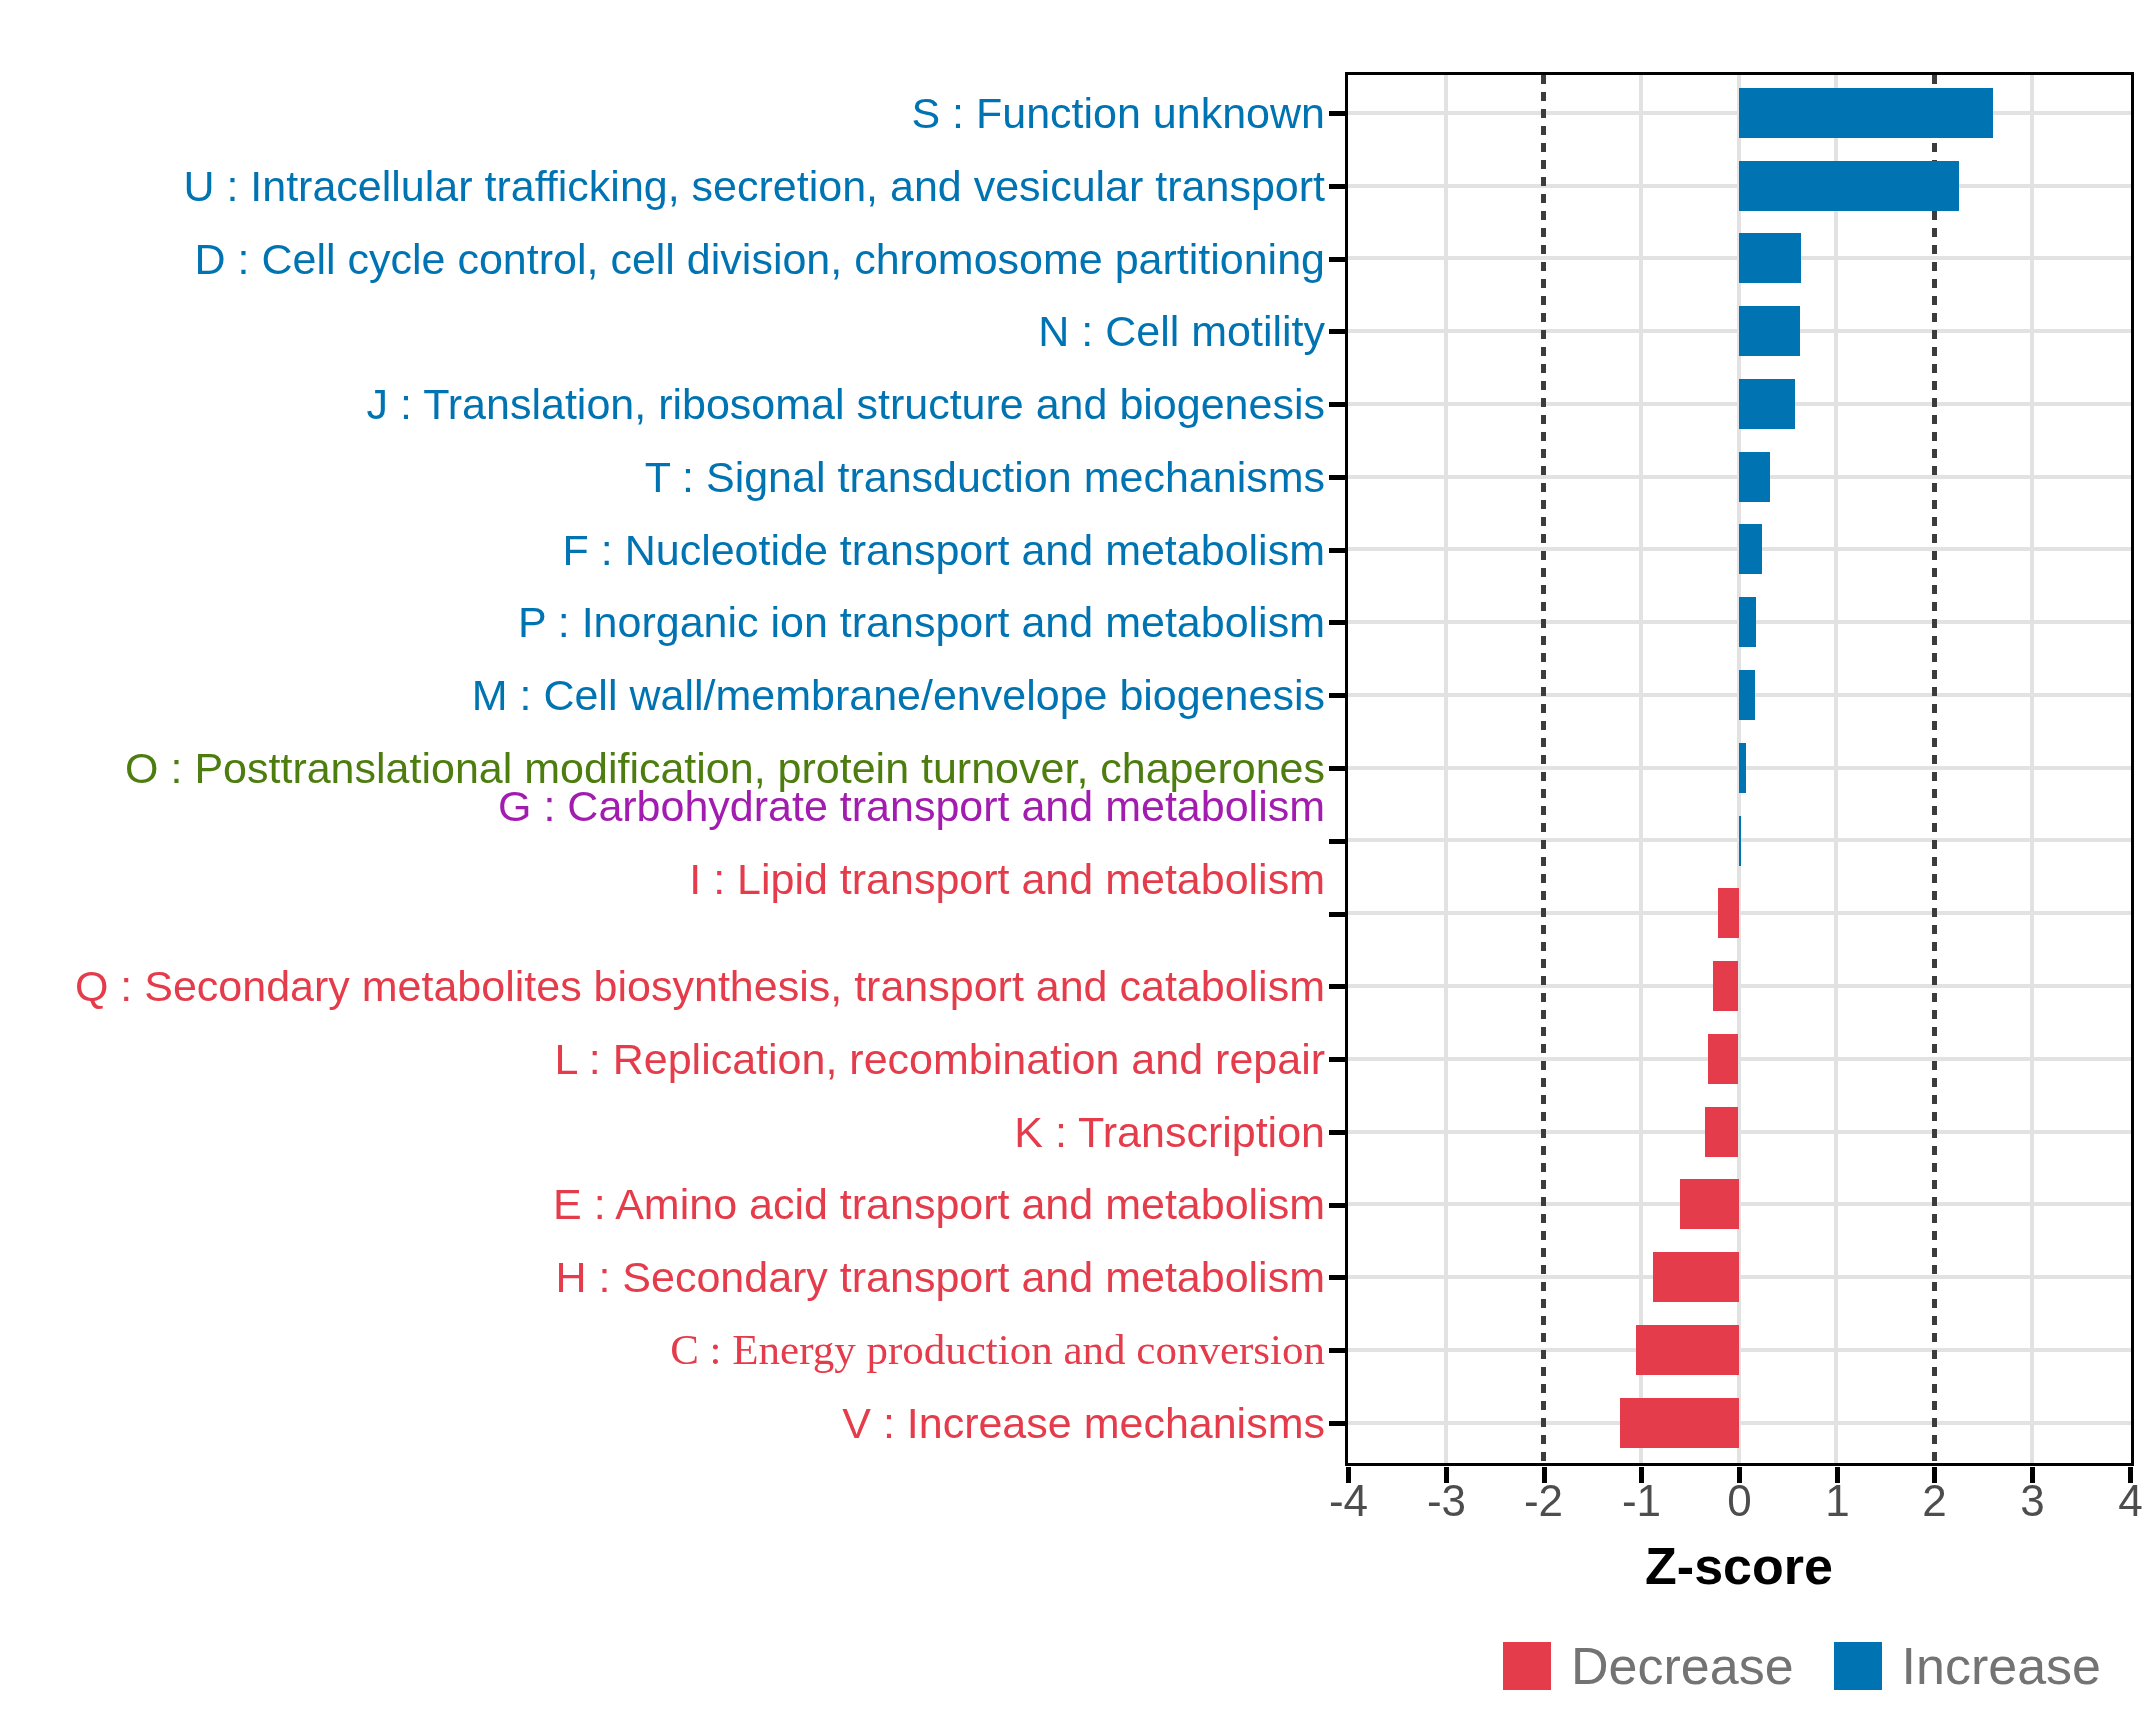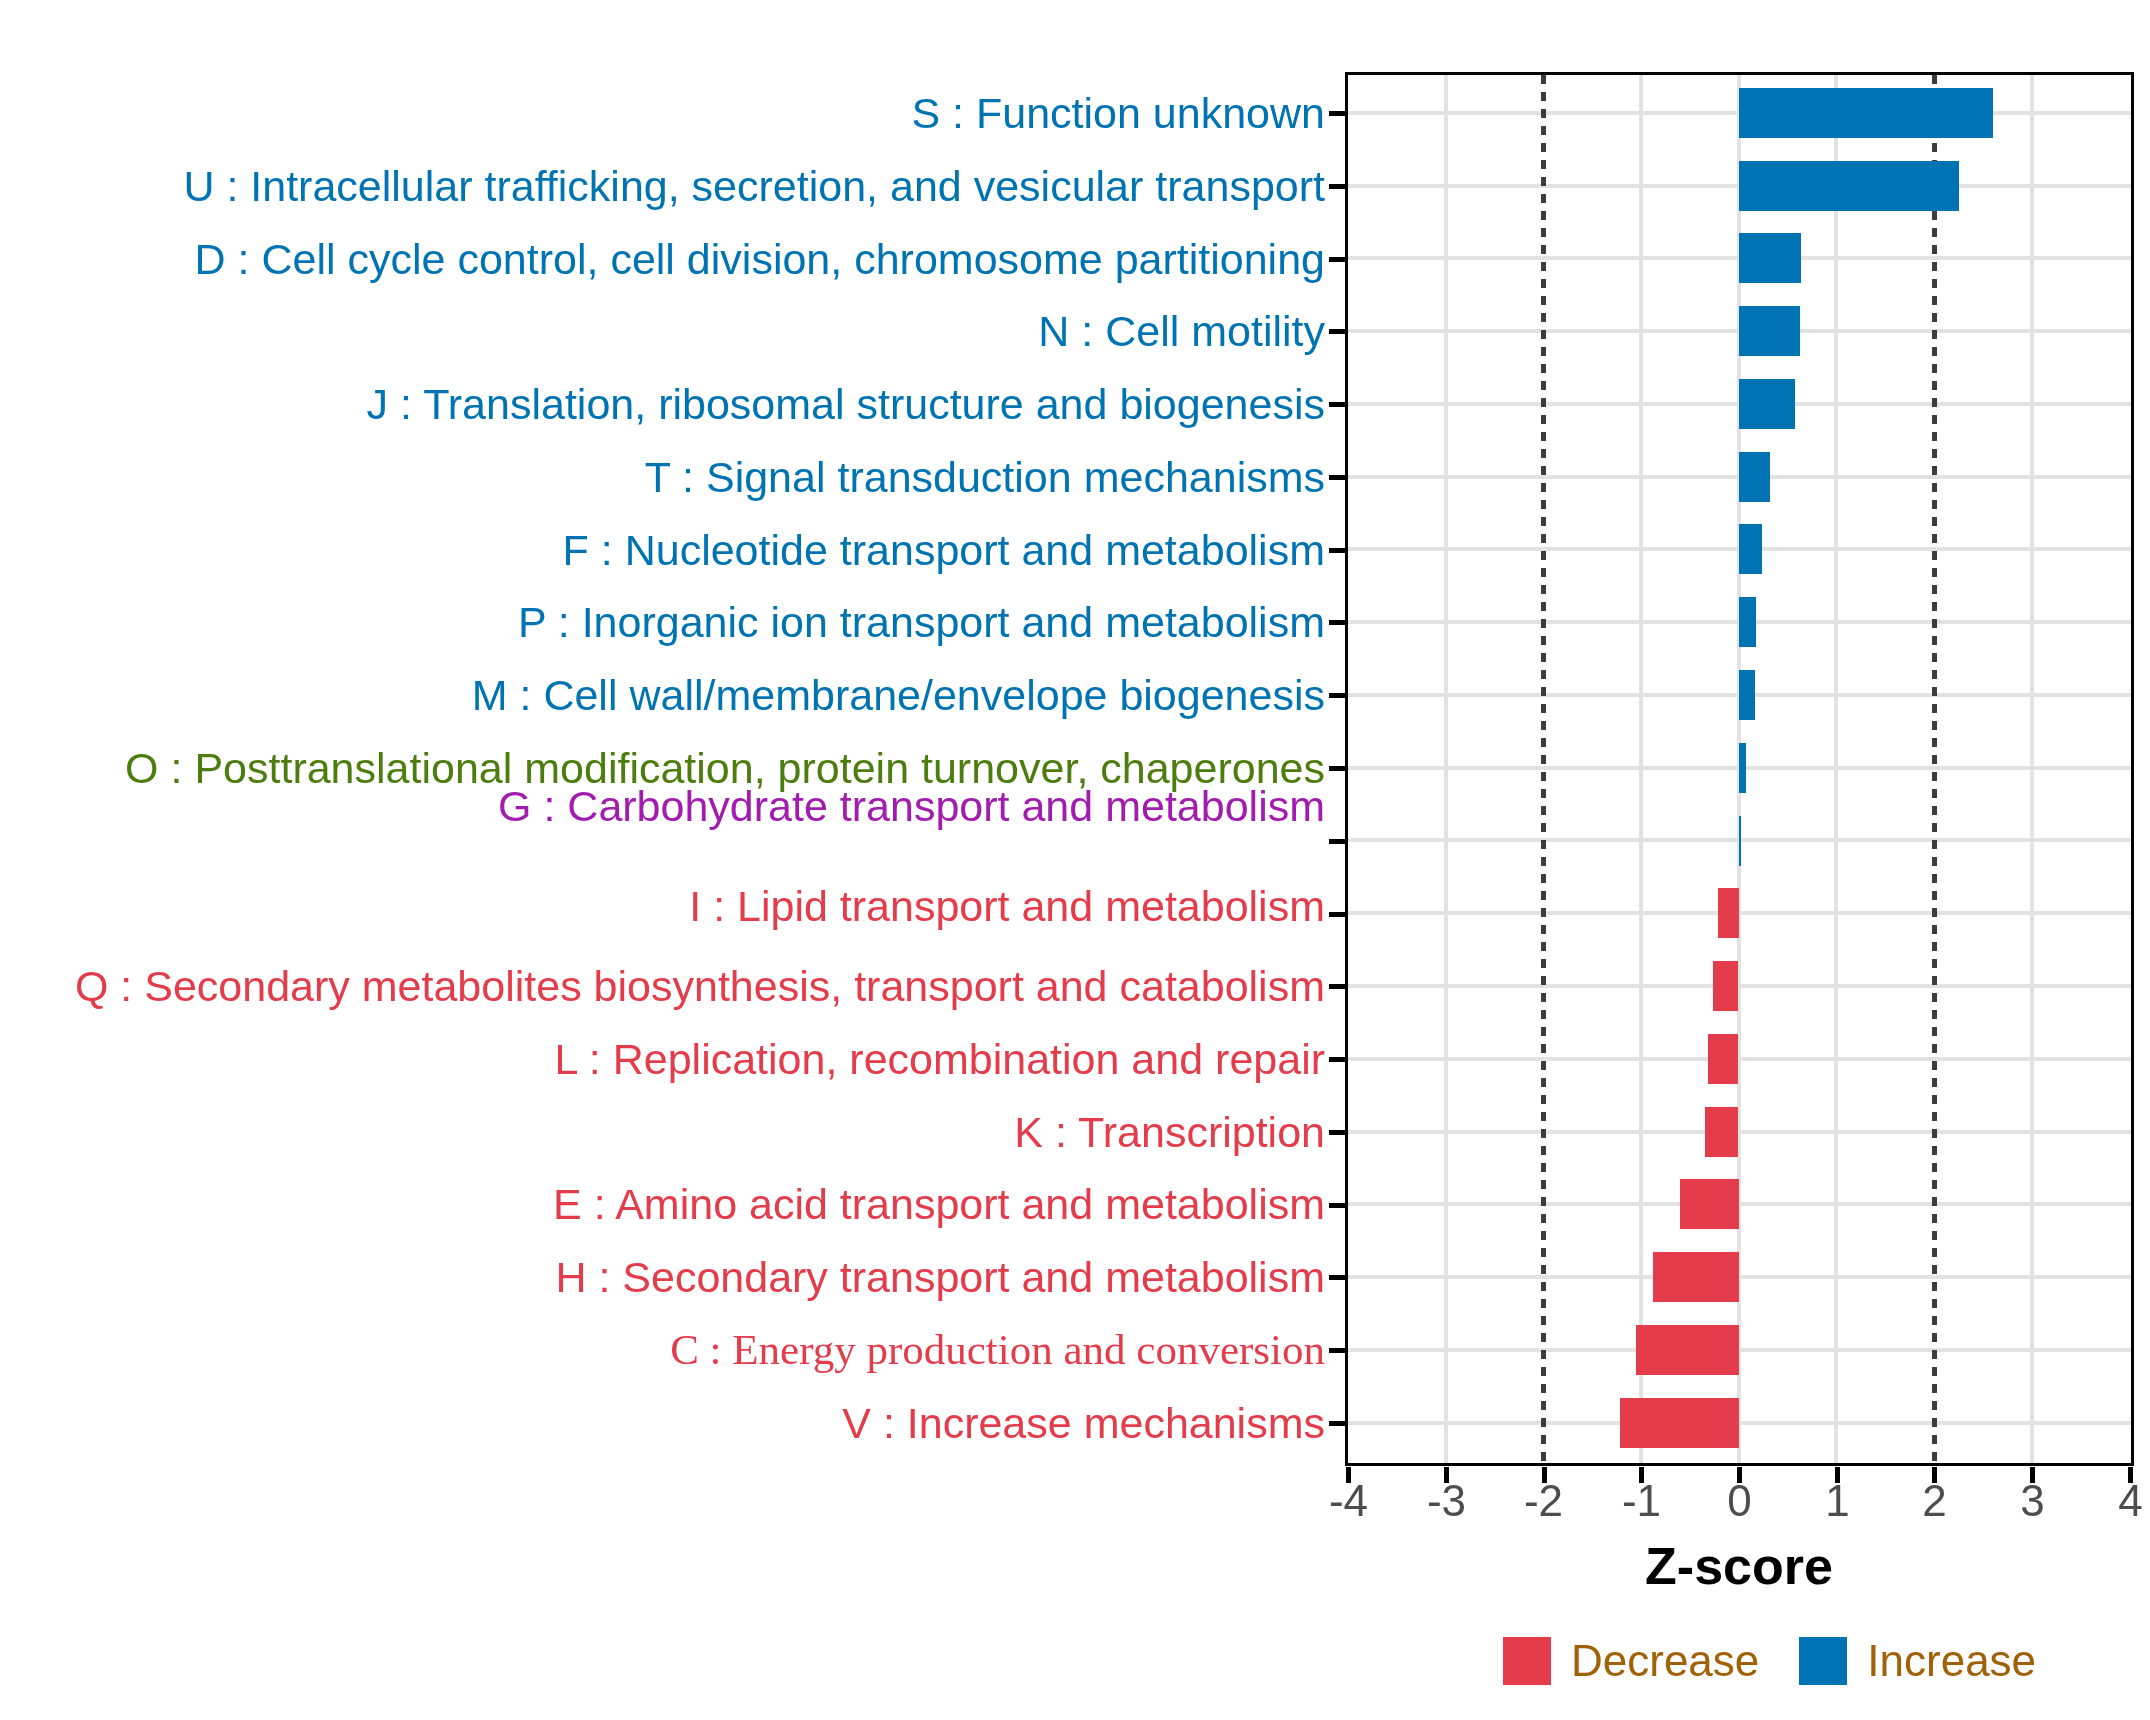--- a/index.html
+++ b/index.html
@@ -33,21 +33,21 @@
   }
   .axis-title{
     position:absolute;top:1536px;left:1524px;width:430px;text-align:center;
     font-size:52px;font-weight:bold;color:#000;
   }
   
   .legend{
     position:absolute;left:1503px;top:1636px;display:flex;align-items:center;
   }
   .legend .key{width:48px;height:48px;margin-right:20px;}
-  .legend .ltext{font-size:44px;color:#a16207;margin-right:40px;white-space:nowrap;}
+  .legend .ltext{font-size:52px;color:#737373;margin-right:40px;white-space:nowrap;}
   .legend .ltext:last-child{margin-right:0;}
 </style>
 </head>
 <body>
 
 <div id="ylabels">
     <div class="ylabel" style="top: 86px; color: rgb(0, 116, 179);">S : Function unknown</div>
     <div class="ytick" style="top: 111px;"></div>
     <div class="ylabel" style="top: 159px; color: rgb(0, 116, 179);">U : Intracellular trafficking, secretion, and vesicular transport</div>
     <div class="ytick" style="top: 184px;"></div>
@@ -62,21 +62,21 @@
     <div class="ylabel" style="top: 523px; color: rgb(0, 116, 179);">F : Nucleotide transport and metabolism</div>
     <div class="ytick" style="top: 548px;"></div>
     <div class="ylabel" style="top: 595px; color: rgb(0, 116, 179);">P : Inorganic ion transport and metabolism</div>
     <div class="ytick" style="top: 620px;"></div>
     <div class="ylabel" style="top: 668px; color: rgb(0, 116, 179);">M : Cell wall/membrane/envelope biogenesis</div>
     <div class="ytick" style="top: 693px;"></div>
     <div class="ylabel" style="top: 741px; color: #4d7c0f;">O : Posttranslational modification, protein turnover, chaperones</div>
     <div class="ytick" style="top: 766px;"></div>
     <div class="ylabel" style="top: 779px; color: #a21caf;">G : Carbohydrate transport and metabolism</div>
     <div class="ytick" style="top: 839px;"></div>
-    <div class="ylabel" style="top: 879px; color: rgb(229, 60, 75);">I : Lipid transport and metabolism</div>
+    <div class="ylabel" style="top: 852px; color: rgb(229, 60, 75);">I : Lipid transport and metabolism</div>
     <div class="ytick" style="top: 912px;"></div>
     <div class="ylabel" style="top: 959px; color: rgb(229, 60, 75);">Q : Secondary metabolites biosynthesis, transport and catabolism</div>
     <div class="ytick" style="top: 984px;"></div>
     <div class="ylabel" style="top: 1032px; color: rgb(229, 60, 75);">L : Replication, recombination and repair</div>
     <div class="ytick" style="top: 1057px;"></div>
     <div class="ylabel" style="top: 1105px; color: rgb(229, 60, 75);">K : Transcription</div>
     <div class="ytick" style="top: 1130px;"></div>
     <div class="ylabel" style="top: 1177px; color: rgb(229, 60, 75);">E : Amino acid transport and metabolism</div>
     <div class="ytick" style="top: 1203px;"></div>
     <div class="ylabel" style="top: 1250px; color: rgb(229, 60, 75);">H : Secondary transport and metabolism</div>

